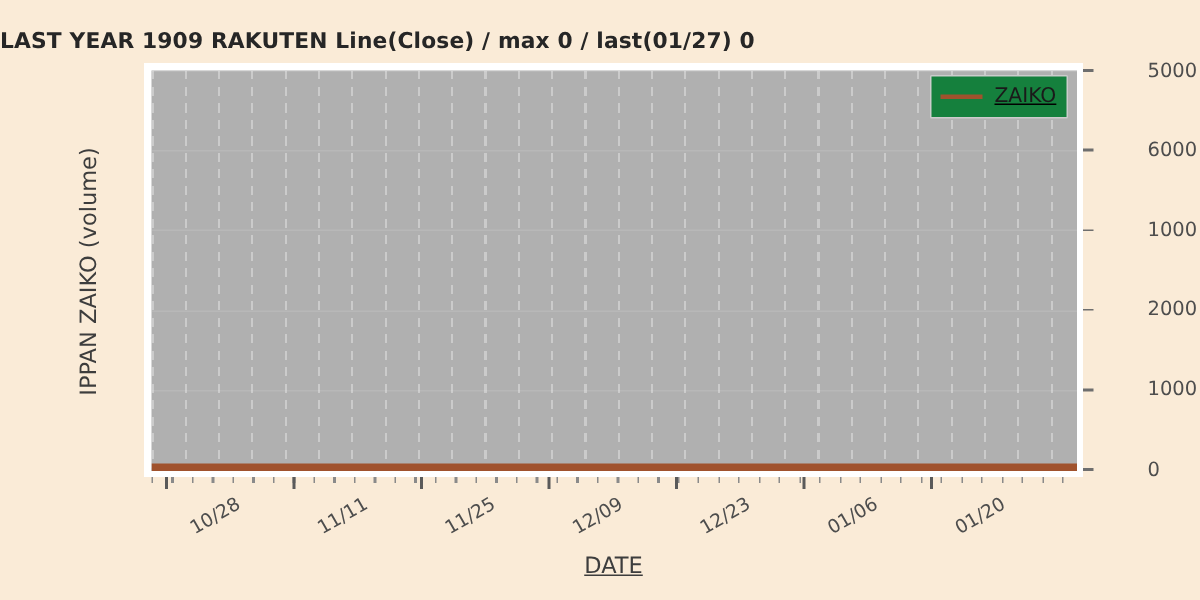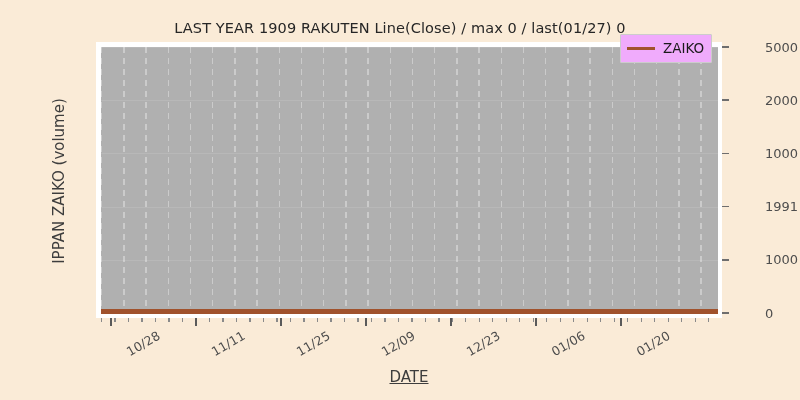--- a/index.html
+++ b/index.html
@@ -13,23 +13,22 @@
   #figure{
     position:absolute;inset:0;
     width:800px;height:400px;
     background:#faebd7;
   }
 
   
   #chart-title{
     position:absolute;
     left:0;top:20px;width:800px;
-    text-align:center;
     font-size:14.5px;
-    font-weight:400;
+    font-weight:700;
     color:#262626;
     letter-spacing:.1px;
   }
 
   
   #plot-frame{
     position:absolute;
     left:96px;top:42px;
     width:626px;height:276px;
     background:#ffffff;
@@ -142,26 +141,27 @@
     width:230px;
     text-align:center;
     font-size:15px;color:#3d3d3d;
     transform:rotate(-90deg);
     transform-origin:center center;
   }
 
   
   #legend{
     position:absolute;
-    left:620px;top:34px;
-    background:#f0abfc;
+    left:620px;top:50px;
+    background:#15803d;
     border:1px solid #cccccc;
     border-radius:1px;
     padding:4px 7px 5px 6px;
     box-sizing:border-box;
+    text-decoration:underline;
   }
   .legend-row{
     display:flex;align-items:center;
     height:18px;
   }
   .legend-swatch{
     width:28px;height:12px;
     margin-right:8px;
     display:flex;align-items:center;
     flex:0 0 28px;
@@ -205,29 +205,29 @@
       <div class="ytick" style="top: 271px;">
         <span class="tickmark"></span>
         <span class="ylabel">0</span>
       </div>
       <div class="ytick" style="top: 217.8px;">
         <span class="tickmark"></span>
         <span class="ylabel">1000</span>
       </div>
       <div class="ytick" style="top: 164.6px;">
         <span class="tickmark"></span>
-        <span class="ylabel">1991</span>
+        <span class="ylabel">2000</span>
       </div>
       <div class="ytick" style="top: 111.4px;">
         <span class="tickmark"></span>
         <span class="ylabel">1000</span>
       </div>
       <div class="ytick" style="top: 58.2px;">
         <span class="tickmark"></span>
-        <span class="ylabel">2000</span>
+        <span class="ylabel">6000</span>
       </div>
       <div class="ytick" style="top: 5px;">
         <span class="tickmark"></span>
         <span class="ylabel">5000</span>
       </div>
     </div>
 
   <div id="xaxis-ticks">
       <div class="xtick-minor" style="left: 5px;"></div>
       <div class="xtick-minor" style="left: 18.4889px;"></div>

